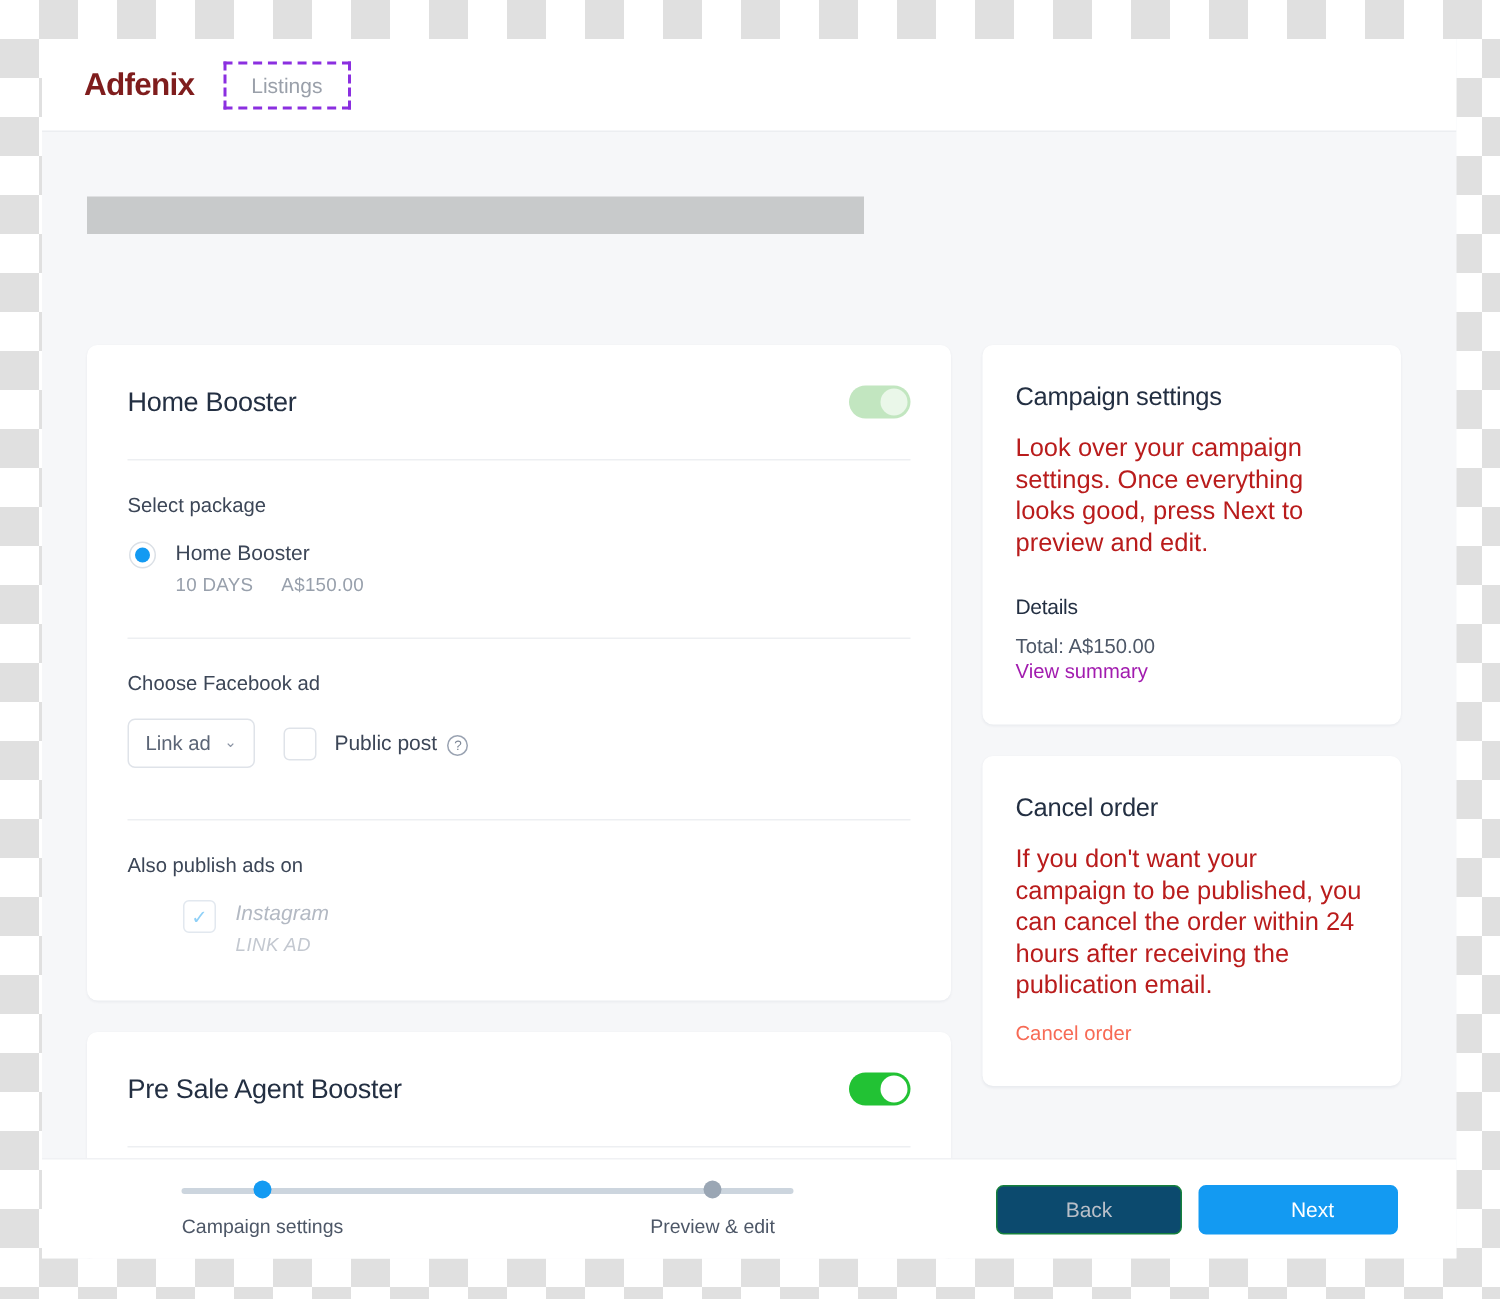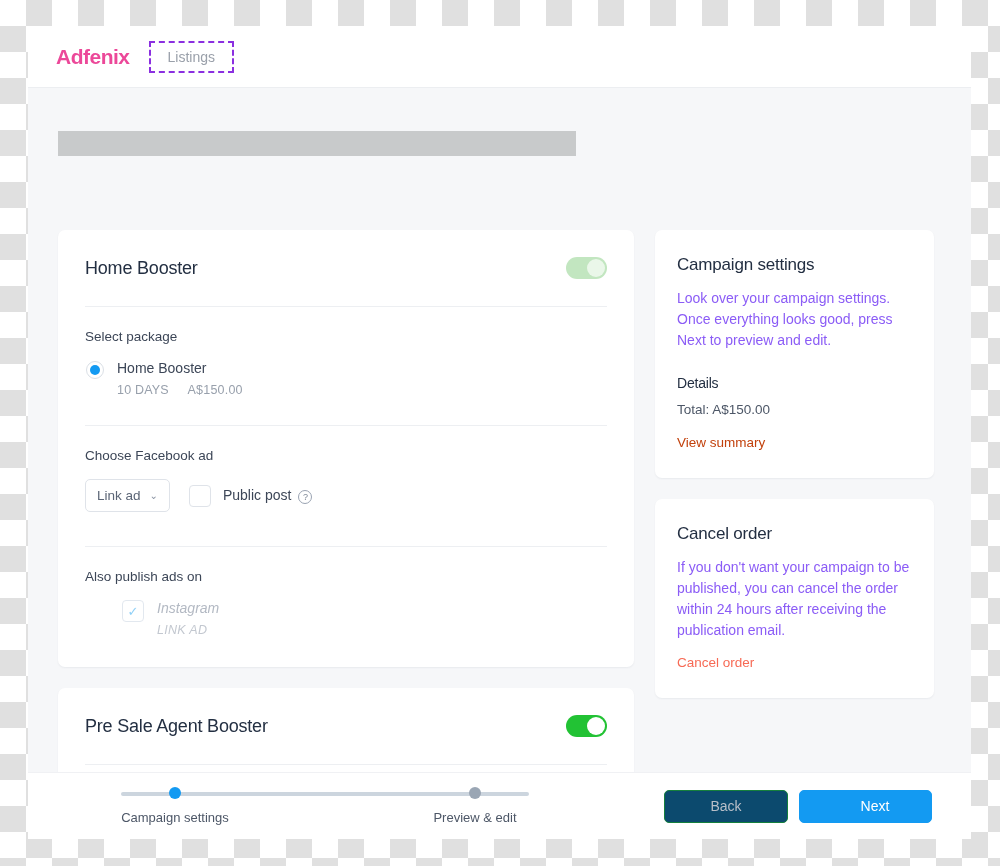--- a/index.html
+++ b/index.html
@@ -25,21 +25,21 @@
   }
 
   
   .header {
     height:62px; background:#ffffff;
     display:flex; align-items:center;
     padding-left:28px;
     border-bottom:1px solid #eceef1;
   }
   .logo {
-    font-size:21px; font-weight:bold; color:#ec4899;
+    font-size:21px; font-weight:bold; color:#7f1d1d;
     letter-spacing:-0.5px;
   }
   .nav-highlight {
     margin-left:19px;
     border:2px dashed #8b2fe0;
     padding:6px 17px;
     display:flex; align-items:center;
   }
   .nav-link { font-size:14px; color:#9aa0aa; }
 
@@ -140,28 +140,28 @@
   .ig-texts { margin-left:13px;font-style:italic; }
   .ig-title { font-size:14px; color:#b3b9c3; }
   .ig-meta { font-size:12.5px; color:#c3c8d0; margin-top:7px; letter-spacing:0.3px; }
 
   .card-pad-bottom { height:26px; }
 
   
   .side-card { padding:25px 22px 28px 22px; }
   .side-h1 { font-size:17px; color:#232f42; font-weight:500; letter-spacing:-0.2px; }
   .side-p {
-    font-size:14px; color:#8b5cf6; line-height:21px; margin-top:13px;
+    font-size:17px; color:#b91c1c; line-height:21px; margin-top:13px;
   }
   .side-h2 {
     font-size:14px; color:#232f42; font-weight:500;
     margin-top:24px; letter-spacing:-0.2px;
   }
   .side-total { font-size:13.5px; color:#4d5767; margin-top:11px; }
-  .side-link { font-size:13.5px; color:#c2410c; margin-top:18px; cursor:pointer; }
+  .side-link { font-size:13.5px; color:#a21caf; margin-top:2px; cursor:pointer; }
   .side-link-danger { font-size:13.5px; color:#f76a55; margin-top:14px; cursor:pointer; }
 
   
   .footer {
     position:absolute; left:0; bottom:0;
     width:943px; height:67px; background:#ffffff;
     display:flex; align-items:center;
     border-top:1px solid #f0f1f4;
   }
   .stepper {

